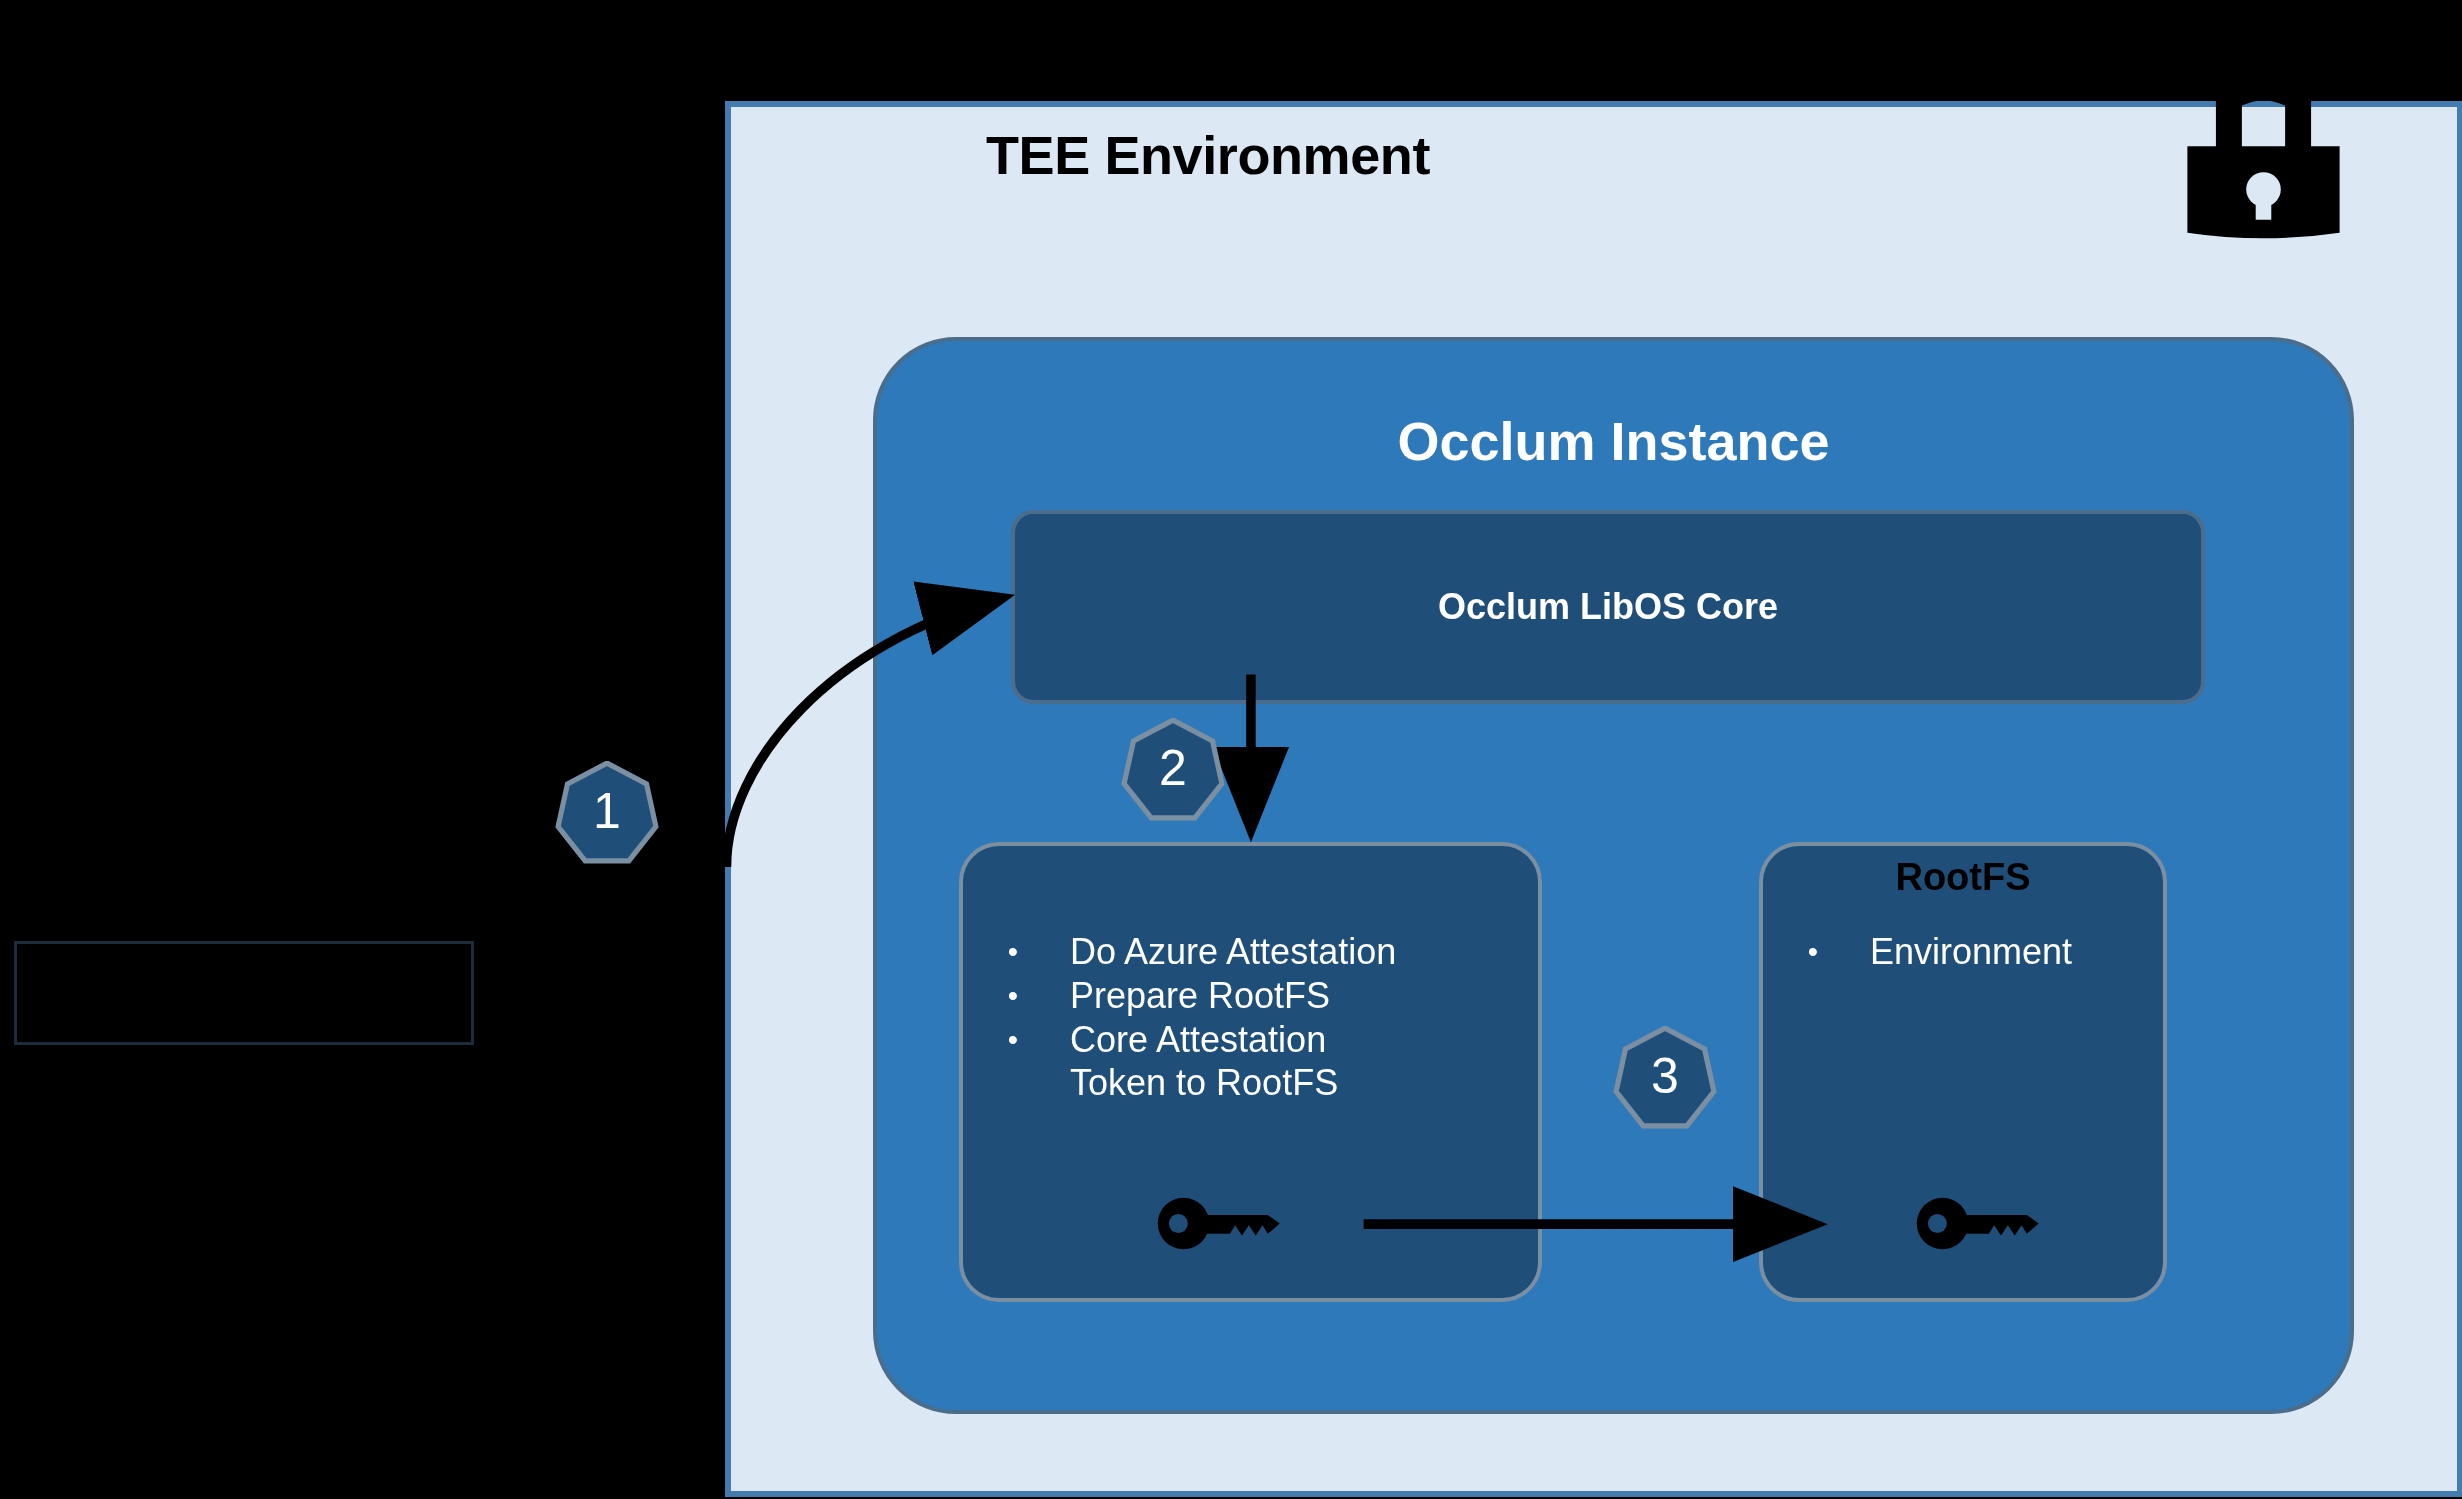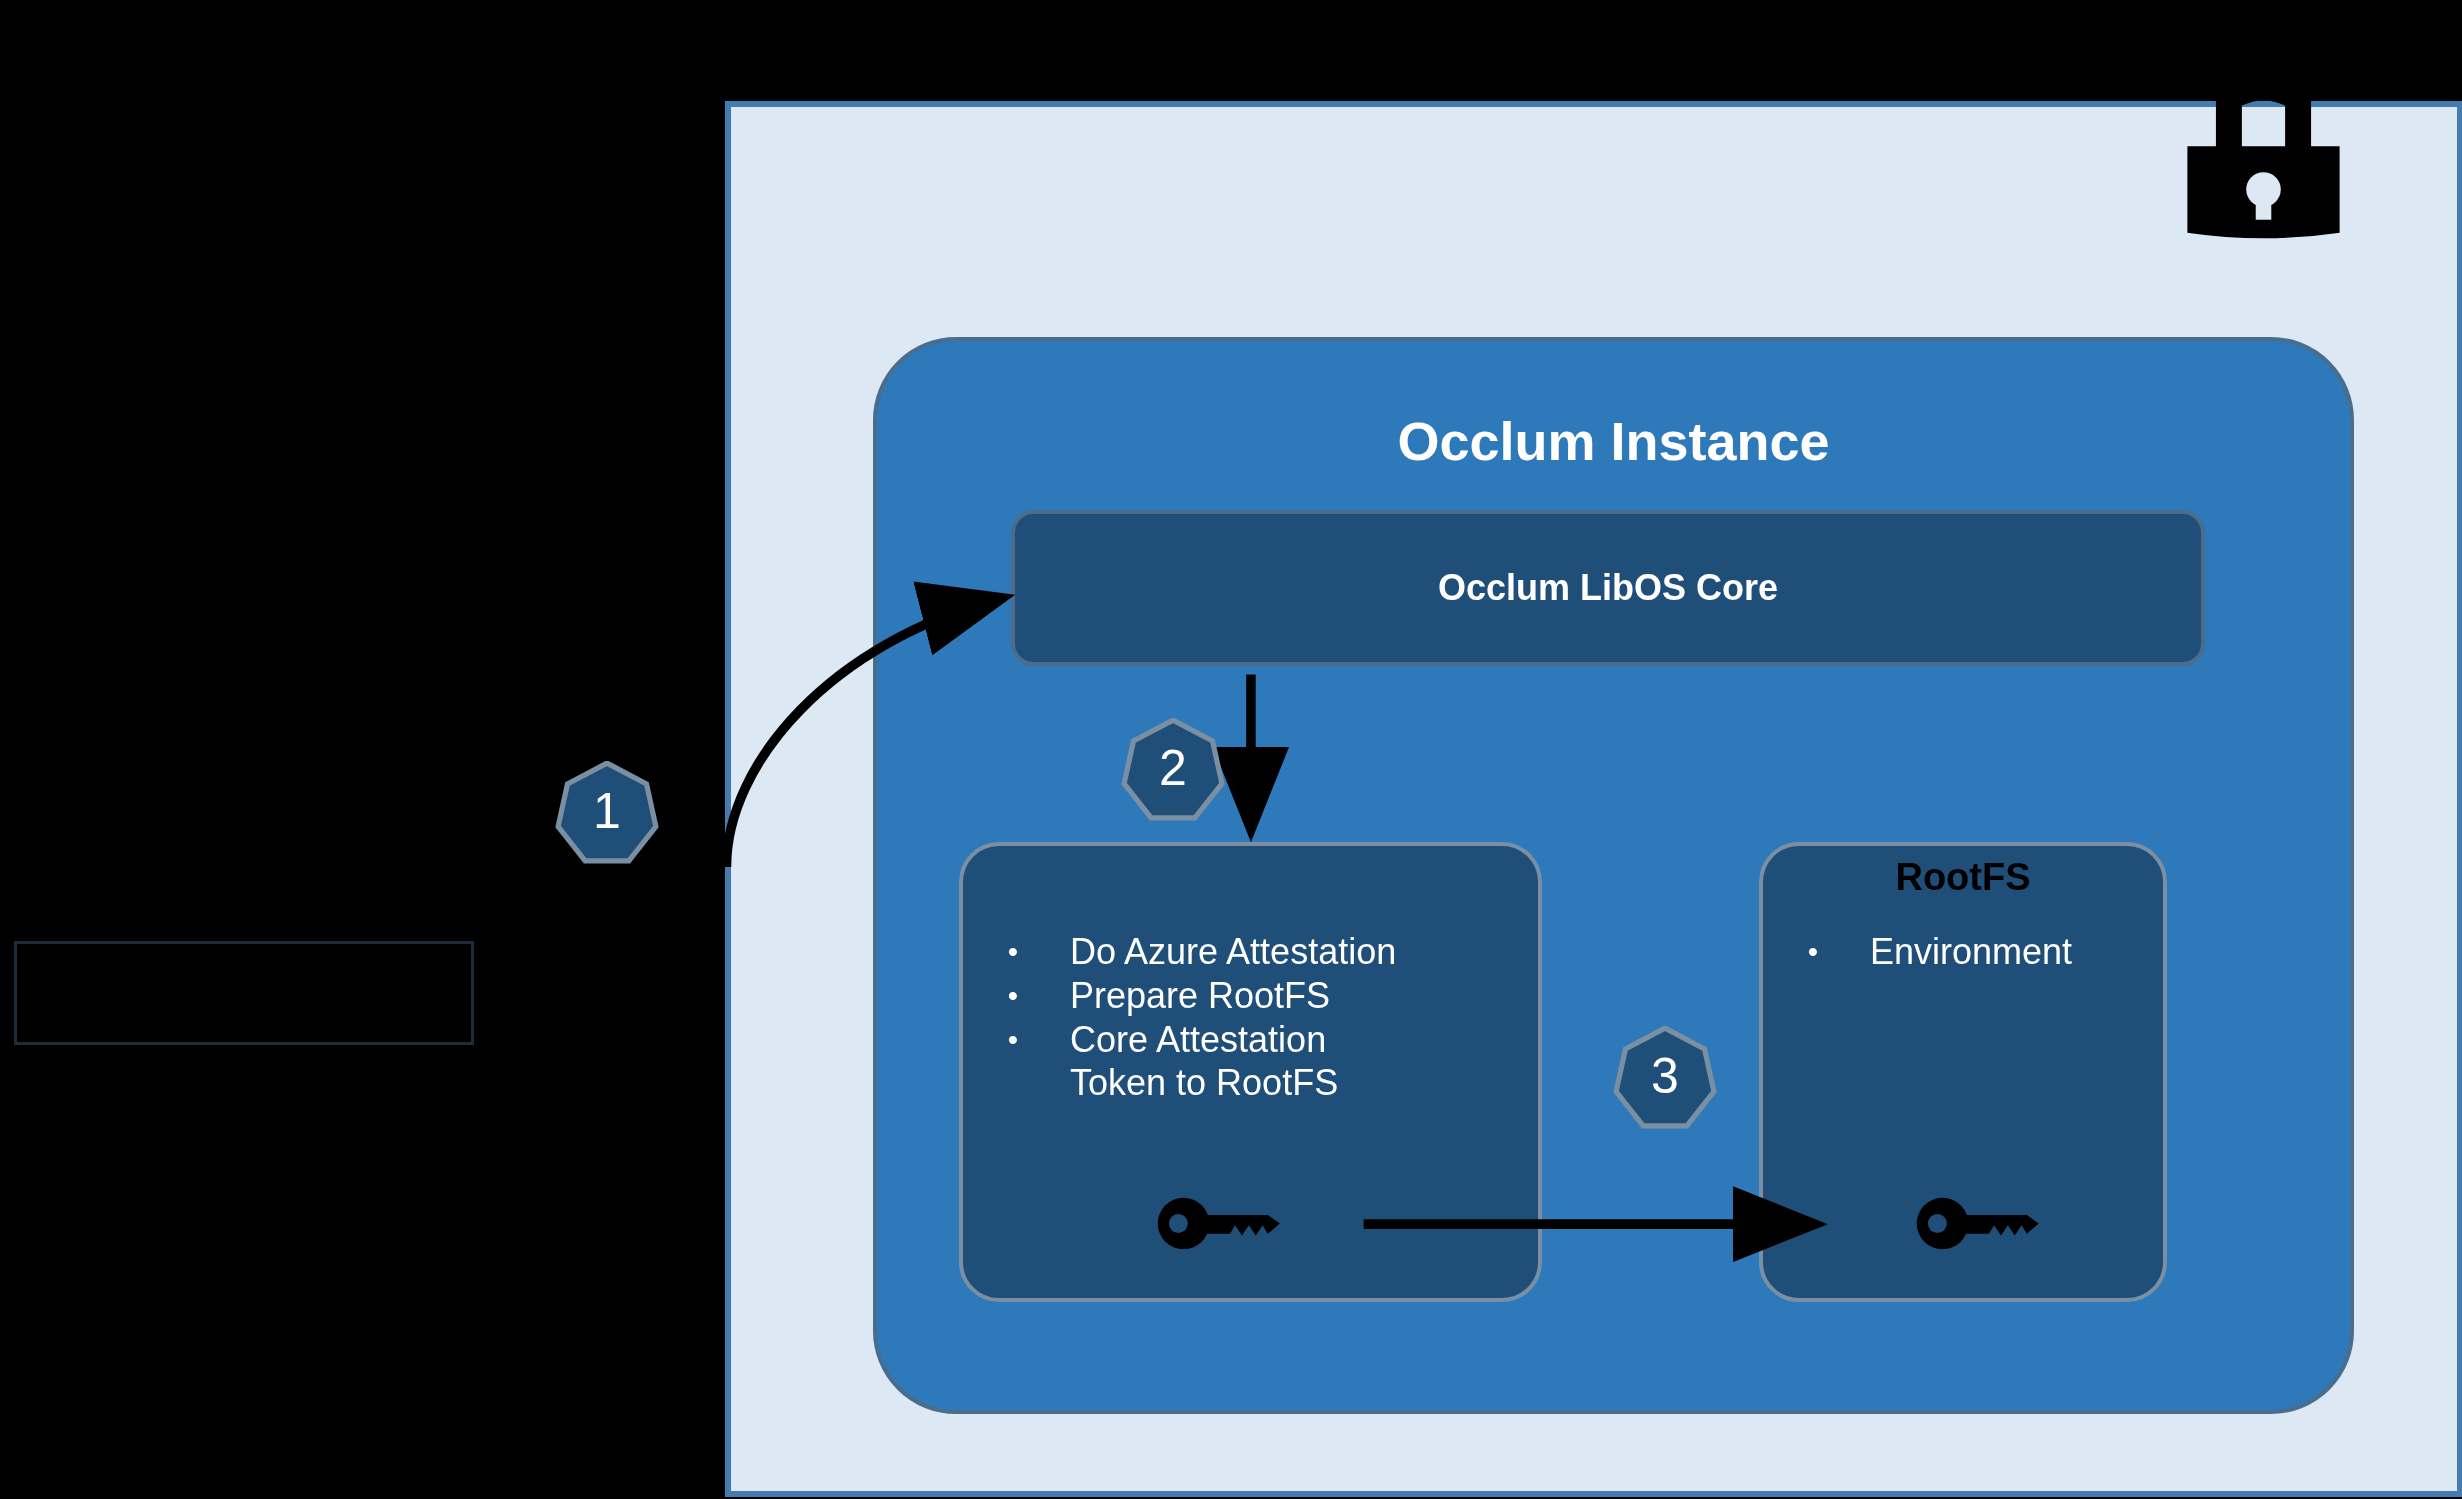--- a/index.html
+++ b/index.html
@@ -83,21 +83,21 @@
     font-weight: bold;
     color: #ffffff;
   }
 
   
   .libos-core {
     position: absolute;
     left: 1011px;
     top: 510px;
     width: 1194px;
-    height: 156px;
+    height: 194px;
     background: #1f4e79;
     border: 4.3px solid #4a6d8c;
     border-radius: 22.5px;
     box-sizing: border-box;
     display: flex;
     align-items: center;
     justify-content: center;
   }
   .libos-core-label {
     font-size: 36px;
@@ -222,20 +222,21 @@
     height: 1499px;
     pointer-events: none;
   }
 </style>
 </head>
 <body>
 
 <div class="left-placeholder-box"></div>
 
 <div class="tee-panel">
+  <div class="tee-title">TEE Environment</div>
 
   <div class="occlum-instance" style="left:142px; top:230px;">
     <div class="occlum-title">Occlum Instance</div>
   </div>
 </div>
 
 <div class="lock-icon">
   <svg width="191" height="160" viewBox="0 0 220 185" xmlns="http://www.w3.org/2000/svg">
 
     <path d="M55 0 L55 75 L85 75 L85 18 Q110 6 135 18 L135 75 L165 75 L165 0 Z" fill="#000000"></path>

